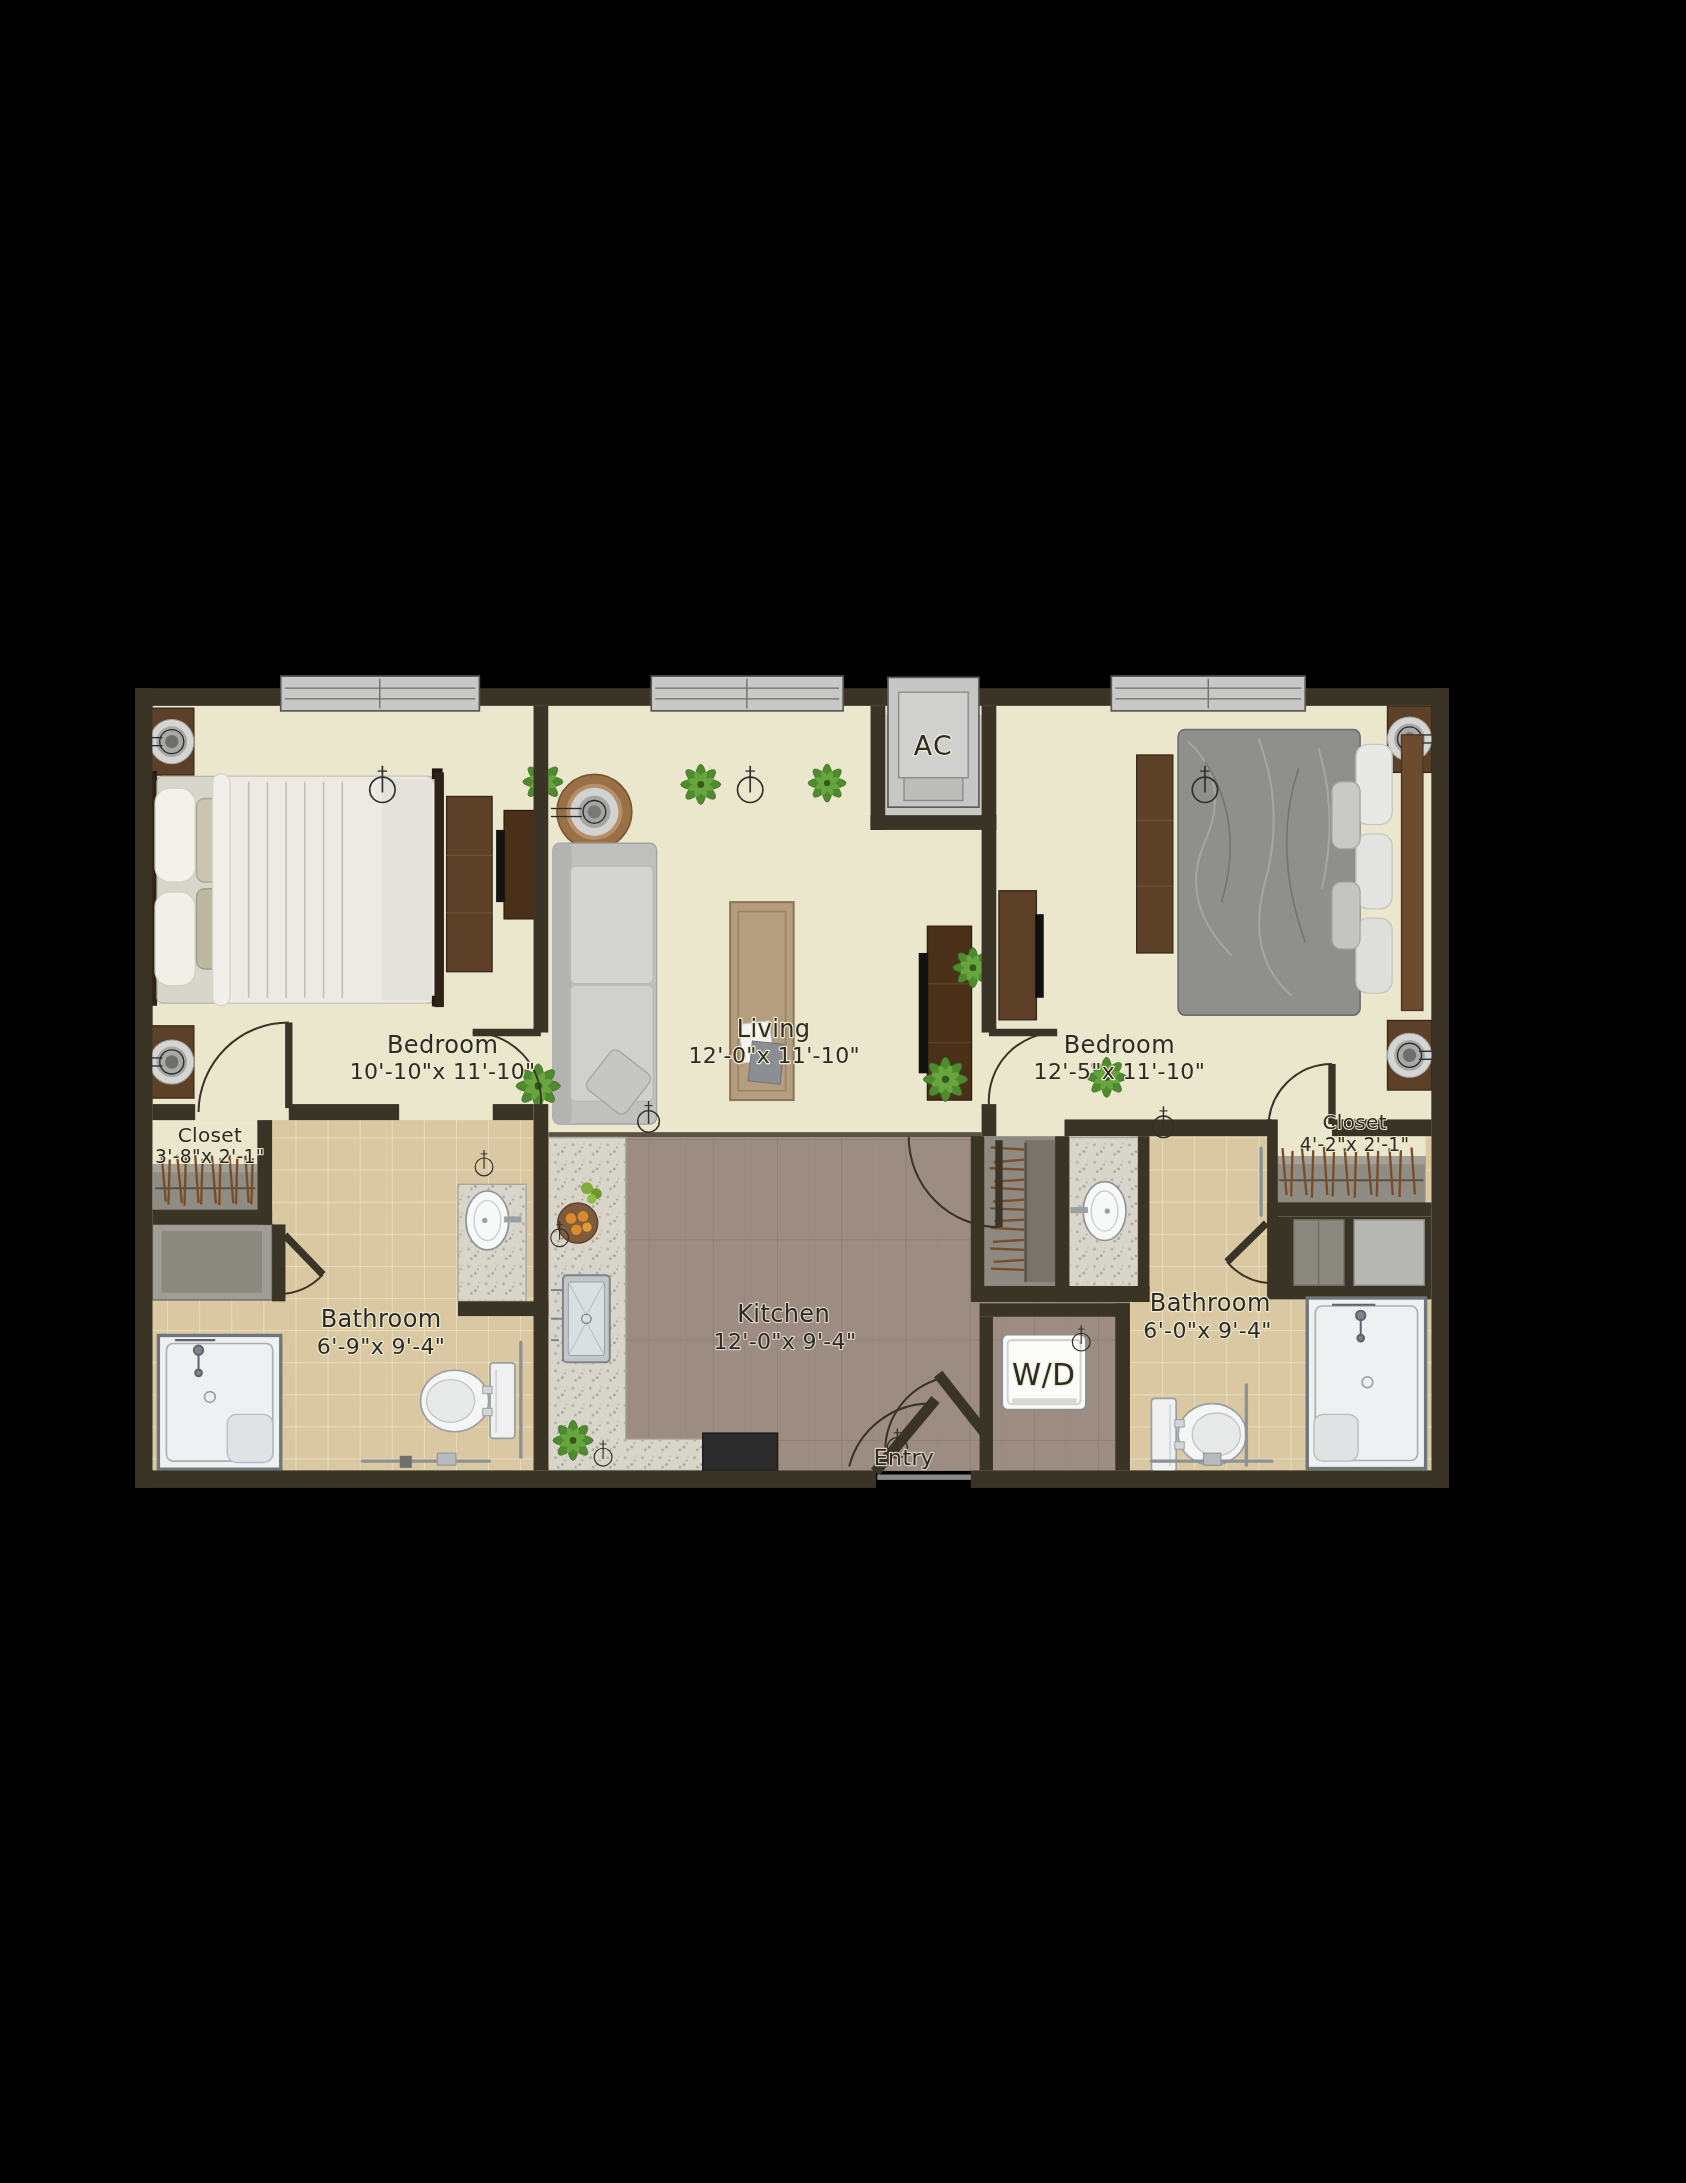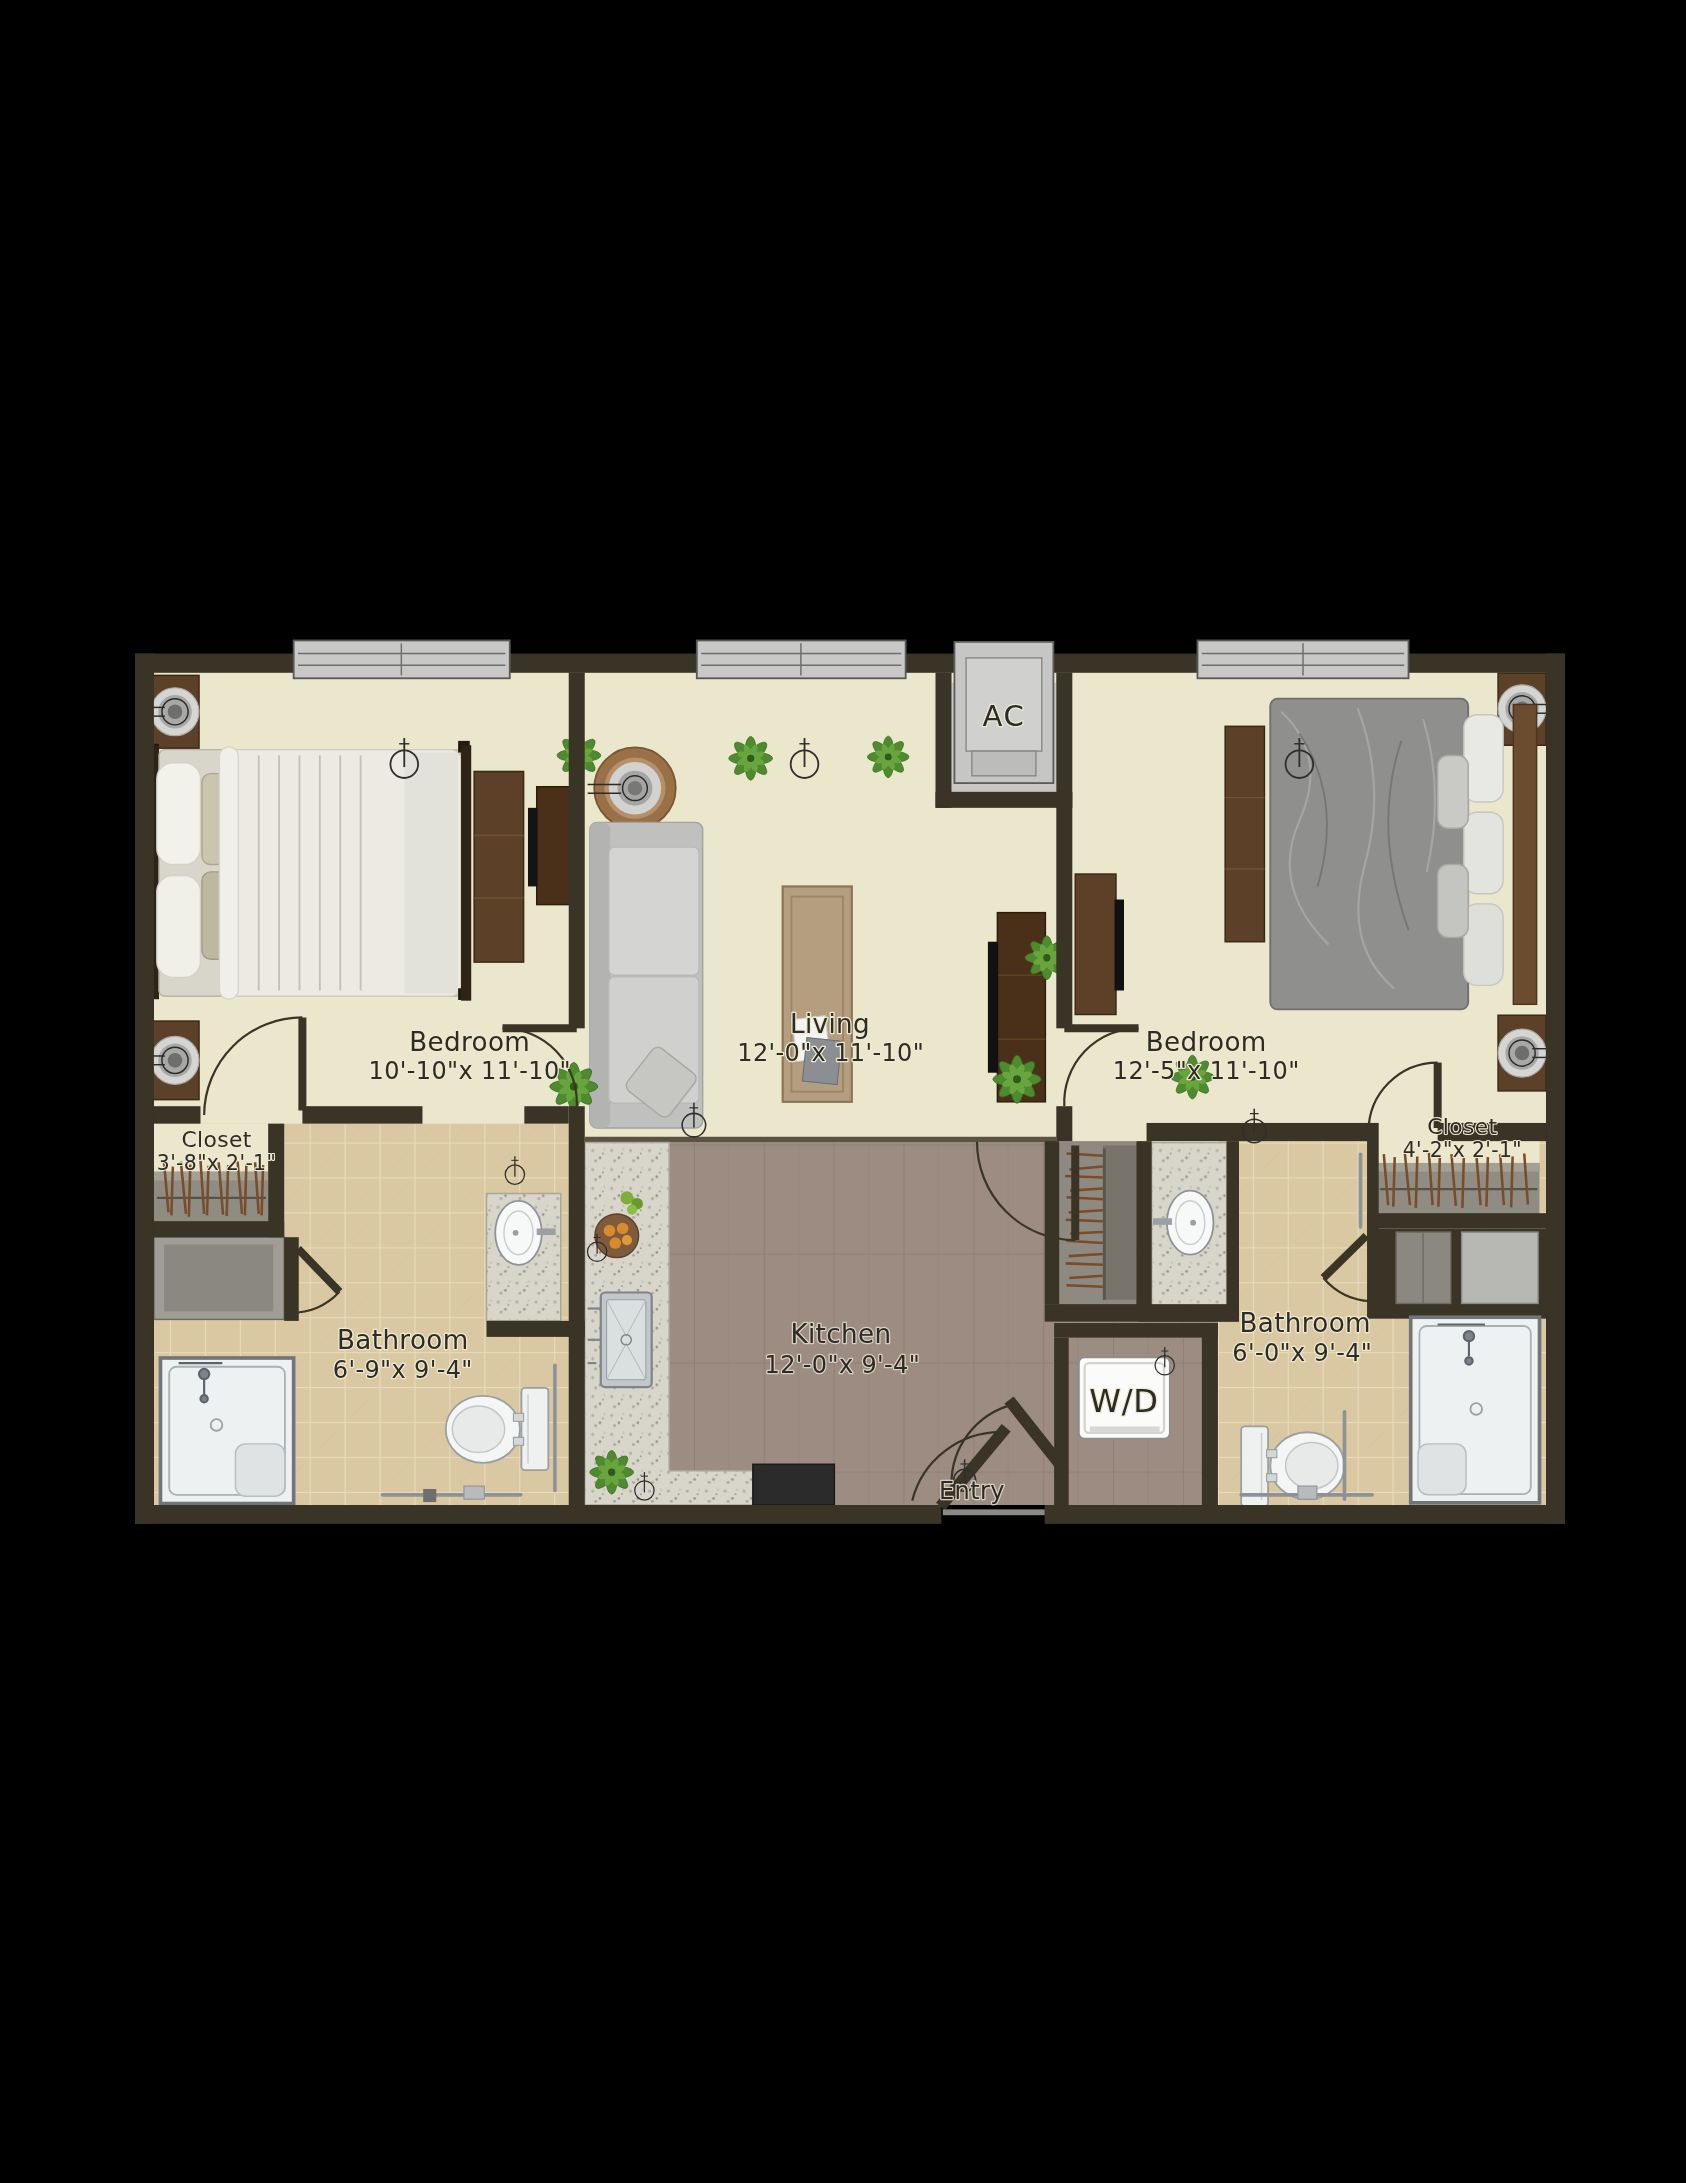--- a/index.html
+++ b/index.html
@@ -1,17 +1,17 @@
 <!DOCTYPE html>
 <html style="font-size:11.6px"><head>
 <meta charset="utf-8">
 <style>
   html,body{margin:0;padding:0;background:#000;}
   body{width:1687px;height:2183px;position:relative;font-family:"DejaVu Sans",sans-serif;overflow:hidden;}
-  .plan-wrap{position:absolute;left:135px;top:636px;width:1430px;height:888px;}
+  .plan-wrap{position:absolute;left:135px;top:636px;width:1314px;height:888px;}
   svg{display:block;width:100%;height:100%;}
   text{font-family:"DejaVu Sans","Liberation Sans",sans-serif;fill:#2c2b27;paint-order:stroke;stroke:#eeeacf;stroke-width:3.5px;stroke-linejoin:round;letter-spacing:.5px;}
   text.onwood{stroke:#d8cfc2;}
   text.small{stroke-width:3px;}
   .rm{font-size:36px;}
   .dm{font-size:33px;}
   .cl{font-size:30px;}
   .cld{font-size:28px;}
   .fx{font-size:33px;}
   .wd{font-size:44px;letter-spacing:1px;}

